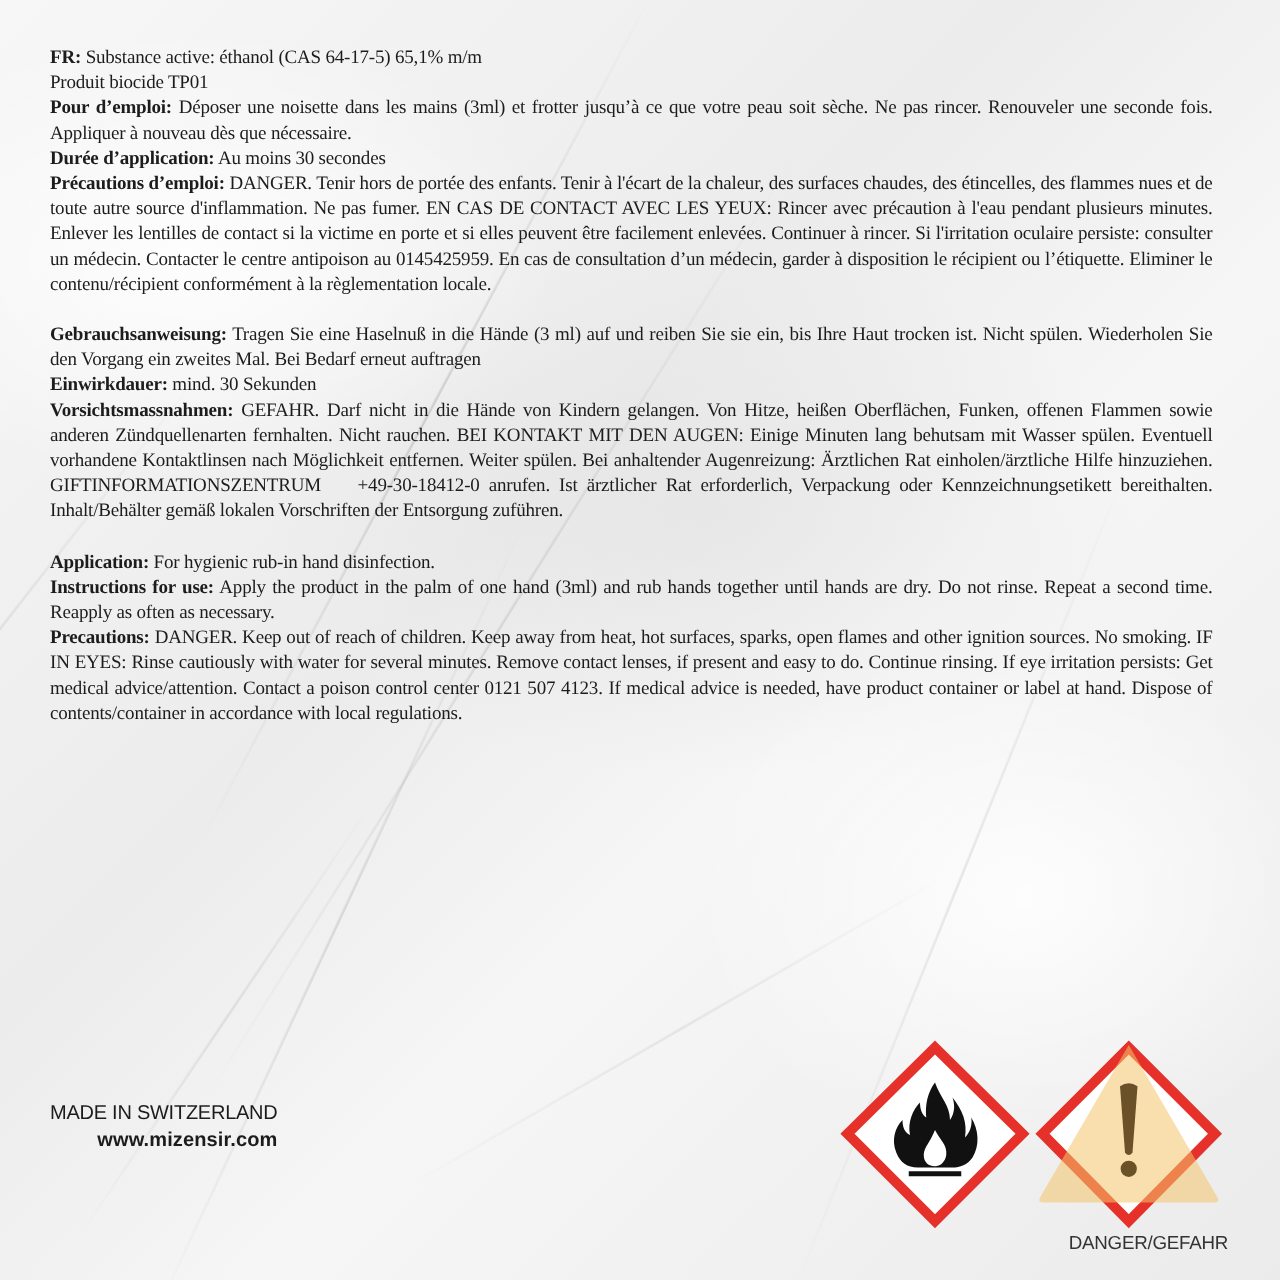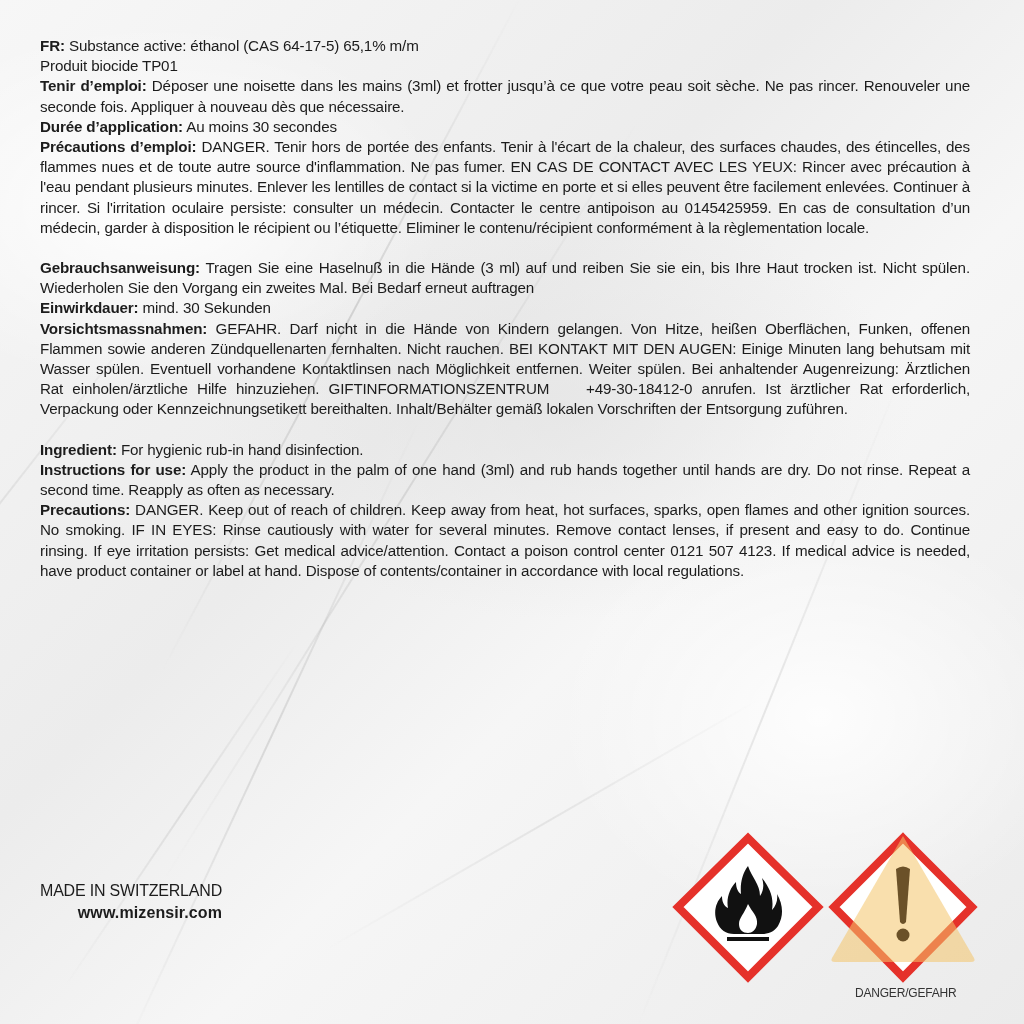--- a/index.html
+++ b/index.html
@@ -20,65 +20,65 @@
   .vein {
     position: absolute; height: 2px; transform-origin: 0 0;
     background: linear-gradient(90deg, rgba(160,160,160,0), rgba(150,150,150,0.35), rgba(160,160,160,0));
     filter: blur(0.6px);
   }
   .content {
     position: absolute; left: 40px; top: 36px; width: 946px;
     font-size: 15.2px; line-height: 20.2px;
     letter-spacing: -0.15px;
   }
-  .block { margin: 0 16px 20px 0; }
+  .block { margin: 0 16px 20px 0; font-family: Liberation Serif, serif; }
   .line { text-align: justify; }
   .line b { font-weight: bold; }
   .footer-left {
     position: absolute; left: 40px; top: 880px;
     font-size: 16px; line-height: 22px; text-align: right;
   }
   .footer-left .made { letter-spacing: -0.2px; }
   .footer-left .web { font-weight: bold; font-size: 16px; letter-spacing: 0.1px; }
   .pictograms { position: absolute; left: 0; top: 0; }
   .ghs-label {
     position: absolute; left: 855px; top: 986px; width: 90px; 
-    font-size: 12px; color: #333; letter-spacing: -0.2px;
+    font-size: 15px; color: #333; letter-spacing: -0.2px;
   }
 </style>
 </head>
 <body>
 
 <div class="marble">
   <div class="vein" style="left:520px;top:0px;width:760px;transform:rotate(118deg);"></div>
   <div class="vein" style="left:640px;top:120px;width:900px;transform:rotate(122deg);opacity:0.7"></div>
   <div class="vein" style="left:420px;top:420px;width:700px;transform:rotate(115deg);opacity:0.8"></div>
   <div class="vein" style="left:160px;top:300px;width:500px;transform:rotate(128deg);opacity:0.5"></div>
   <div class="vein" style="left:900px;top:380px;width:700px;transform:rotate(112deg);opacity:0.6"></div>
   <div class="vein" style="left:760px;top:700px;width:500px;transform:rotate(150deg);opacity:0.5"></div>
   <div class="vein" style="left:300px;top:640px;width:420px;transform:rotate(124deg);opacity:0.6"></div>
 </div>
 
 <div class="content">
   <div class="block">
     <div class="line"><b>FR:</b><span> Substance active: éthanol (CAS 64-17-5) 65,1% m/m</span></div>
     <div class="line"><b></b><span>Produit biocide TP01</span></div>
-    <div class="line"><b>Tenir d’emploi:</b><span> Déposer une noisette dans les mains (3ml) et frotter jusqu’à ce que votre peau soit sèche. Ne pas rincer. Renouveler une seconde fois. Appliquer à nouveau dès que nécessaire.</span></div>
+    <div class="line"><b>Pour d’emploi:</b><span> Déposer une noisette dans les mains (3ml) et frotter jusqu’à ce que votre peau soit sèche. Ne pas rincer. Renouveler une seconde fois. Appliquer à nouveau dès que nécessaire.</span></div>
     <div class="line"><b>Durée d’application:</b><span> Au moins 30 secondes</span></div>
     <div class="line"><b>Précautions d’emploi:</b><span> DANGER. Tenir hors de portée des enfants. Tenir à l'écart de la chaleur, des surfaces chaudes, des étincelles, des flammes nues et de toute autre source d'inflammation. Ne pas fumer. EN CAS DE CONTACT AVEC LES YEUX: Rincer avec précaution à l'eau pendant plusieurs minutes. Enlever les lentilles de contact si la victime en porte et si elles peuvent être facilement enlevées. Continuer à rincer. Si l'irritation oculaire persiste: consulter un médecin. Contacter le centre antipoison au 0145425959. En cas de consultation d’un médecin, garder à disposition le récipient ou l’étiquette. Eliminer le contenu/récipient conformément à la règlementation locale.</span></div>
   </div>
 
   <div class="block">
     <div class="line"><b>Gebrauchsanweisung:</b><span> Tragen Sie eine Haselnuß in die Hände (3 ml) auf und reiben Sie sie ein, bis Ihre Haut trocken ist. Nicht spülen. Wiederholen Sie den Vorgang ein zweites Mal. Bei Bedarf erneut auftragen</span></div>
     <div class="line"><b>Einwirkdauer:</b><span> mind. 30 Sekunden</span></div>
     <div class="line"><b>Vorsichtsmassnahmen:</b><span style="white-space:pre-wrap"> GEFAHR. Darf nicht in die Hände von Kindern gelangen. Von Hitze, heißen Oberflächen, Funken, offenen Flammen sowie anderen Zündquellenarten fernhalten. Nicht rauchen. BEI KONTAKT MIT DEN AUGEN: Einige Minuten lang behutsam mit Wasser spülen. Eventuell vorhandene Kontaktlinsen nach Möglichkeit entfernen. Weiter spülen. Bei anhaltender Augenreizung: Ärztlichen Rat einholen/ärztliche Hilfe hinzuziehen. GIFTINFORMATIONSZENTRUM    +49-30-18412-0 anrufen. Ist ärztlicher Rat erforderlich, Verpackung oder Kennzeichnungsetikett bereithalten. Inhalt/Behälter gemäß lokalen Vorschriften der Entsorgung zuführen.</span></div>
   </div>
 
   <div class="block">
-    <div class="line"><b>Ingredient:</b><span> For hygienic rub-in hand disinfection.</span></div>
+    <div class="line"><b>Application:</b><span> For hygienic rub-in hand disinfection.</span></div>
     <div class="line"><b>Instructions for use:</b><span> Apply the product in the palm of one hand (3ml) and rub hands together until hands are dry. Do not rinse. Repeat a second time. Reapply as often as necessary.</span></div>
     <div class="line"><b>Precautions:</b><span> DANGER.  Keep out of reach of children. Keep away from heat, hot surfaces, sparks, open flames and other ignition sources. No smoking. IF IN EYES: Rinse cautiously with water for several minutes. Remove contact lenses, if present and easy to do. Continue rinsing. If eye irritation persists: Get medical advice/attention. Contact a poison control center 0121 507 4123. If medical advice is needed, have product container or label at hand. Dispose of contents/container in accordance with local regulations.</span></div>
   </div>
 </div>
 
 <div class="footer-left">
   <div class="made">MADE IN SWITZERLAND</div>
   <div class="web">www.mizensir.com</div>
 </div>
 

